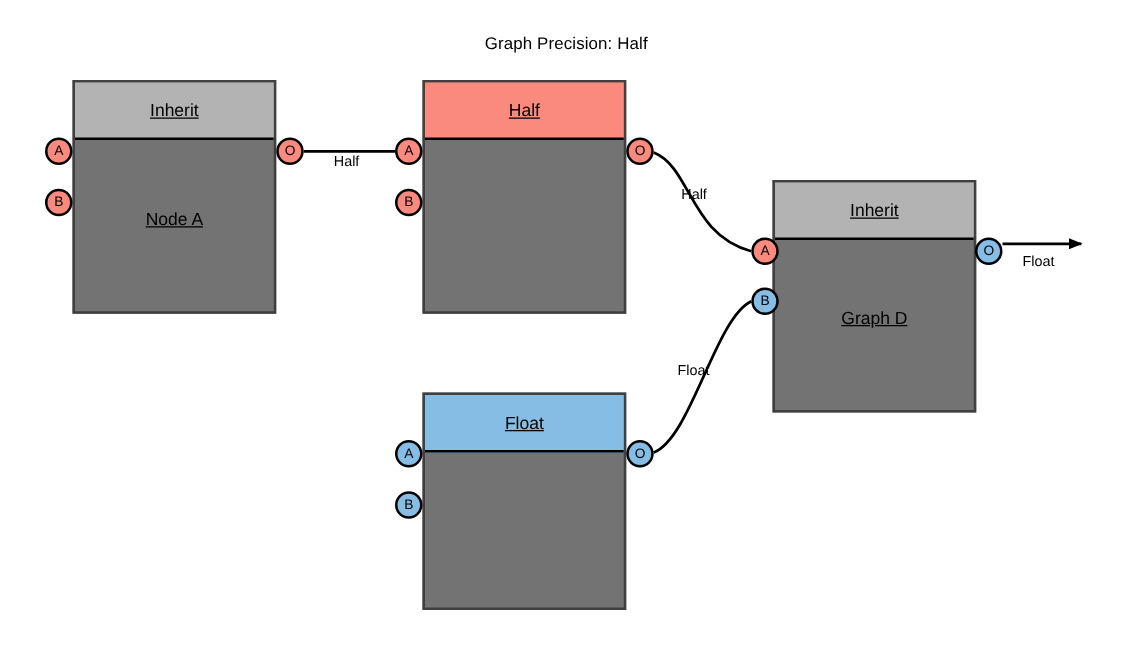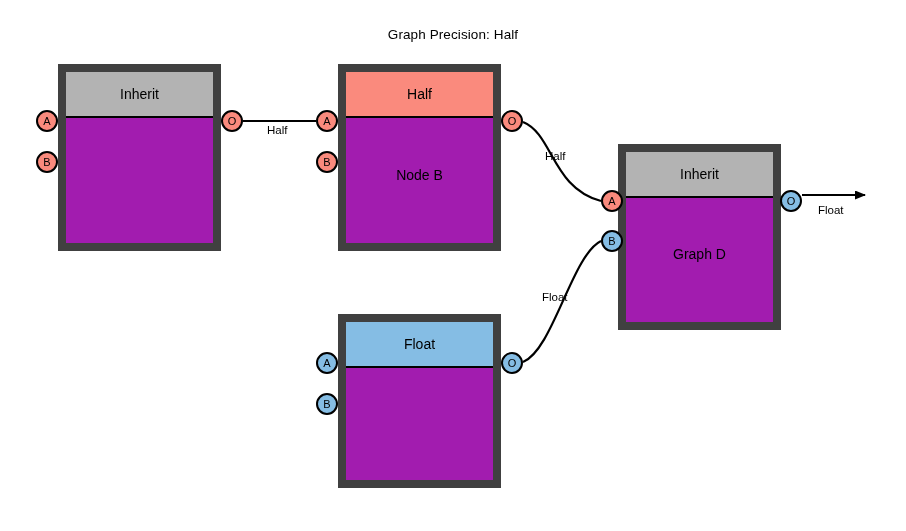--- a/index.html
+++ b/index.html
@@ -33,23 +33,24 @@
     top: 27px;
     width: 906px;
     text-align: center;
     font-size: 13.5px;
     color: #000000;
     letter-spacing: 0.1px;
   }
   .node {
     position: absolute;
     box-sizing: border-box;
-    border: 8px solid #404040;
-    background: #a21caf;
+    border: 2px solid #404040;
+    background: #737373;
     z-index: 3;
+    text-decoration: underline;
   }
   .node-header {
     box-sizing: border-box;
     height: 46px;
     border-bottom: 2px solid #000000;
     display: flex;
     align-items: center;
     justify-content: center;
     font-size: 14px;
     color: #000000;
@@ -112,29 +113,29 @@
 
   <div id="edge-labels">
       <div class="edge-label" style="left: 267px; top: 124px;">Half</div>
       <div class="edge-label" style="left: 545px; top: 150px;">Half</div>
       <div class="edge-label" style="left: 542px; top: 291px;">Float</div>
       <div class="edge-label" style="left: 818px; top: 204px;">Float</div>
     </div>
   <div id="nodes-layer">
       <div class="node" style="left: 58px; top: 64px; width: 163px; height: 187px;">
         <div class="node-header" style="background: rgb(179, 179, 179);">Inherit</div>
+        <div class="node-body">
+          <span class="node-label">Node A</span>
+        </div>
       </div>
       <div class="port" style="left: 36px; top: 110px; background: rgb(250, 138, 125);">A</div>
       <div class="port" style="left: 36px; top: 151px; background: rgb(250, 138, 125);">B</div>
       <div class="port" style="left: 221px; top: 110px; background: rgb(250, 138, 125);">O</div>
       <div class="node" style="left: 338px; top: 64px; width: 163px; height: 187px;">
         <div class="node-header" style="background: rgb(250, 138, 125);">Half</div>
-        <div class="node-body">
-          <span class="node-label">Node B</span>
-        </div>
       </div>
       <div class="port" style="left: 316px; top: 110px; background: rgb(250, 138, 125);">A</div>
       <div class="port" style="left: 316px; top: 151px; background: rgb(250, 138, 125);">B</div>
       <div class="port" style="left: 501px; top: 110px; background: rgb(250, 138, 125);">O</div>
       <div class="node" style="left: 338px; top: 314px; width: 163px; height: 174px;">
         <div class="node-header" style="background: rgb(133, 189, 228);">Float</div>
       </div>
       <div class="port" style="left: 316px; top: 352px; background: rgb(133, 189, 228);">A</div>
       <div class="port" style="left: 316px; top: 393px; background: rgb(133, 189, 228);">B</div>
       <div class="port" style="left: 501px; top: 352px; background: rgb(133, 189, 228);">O</div>

